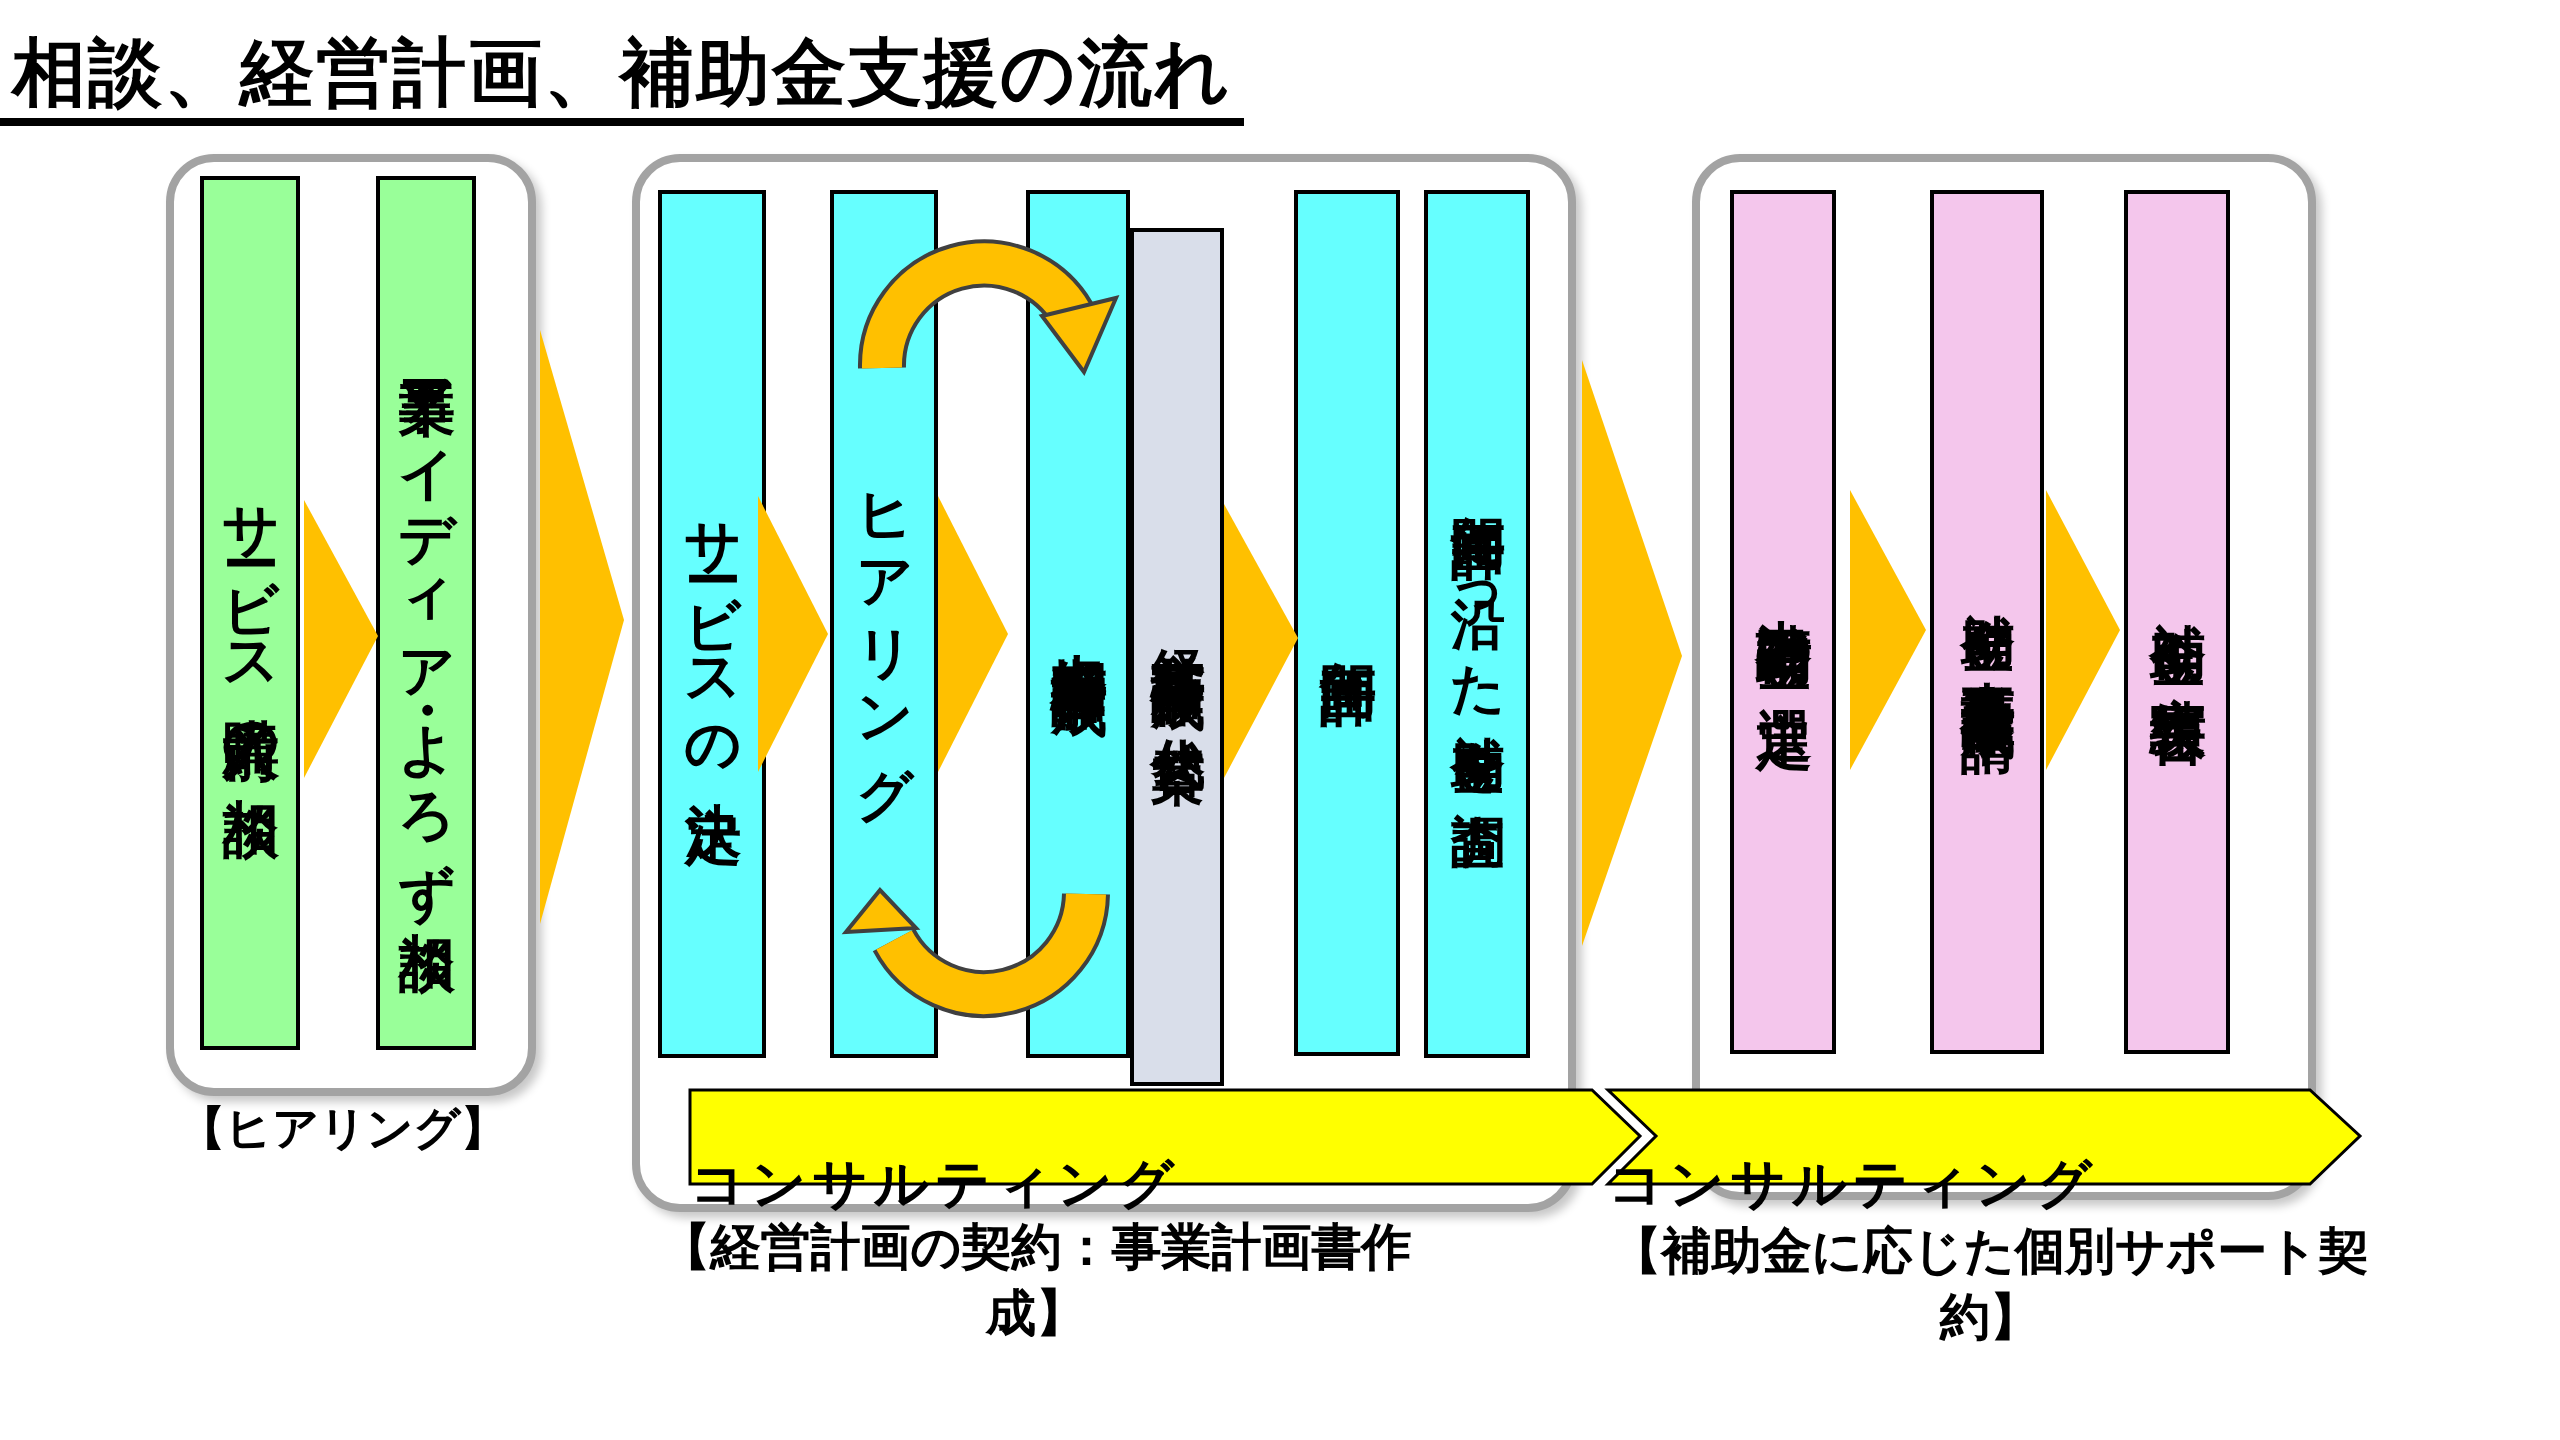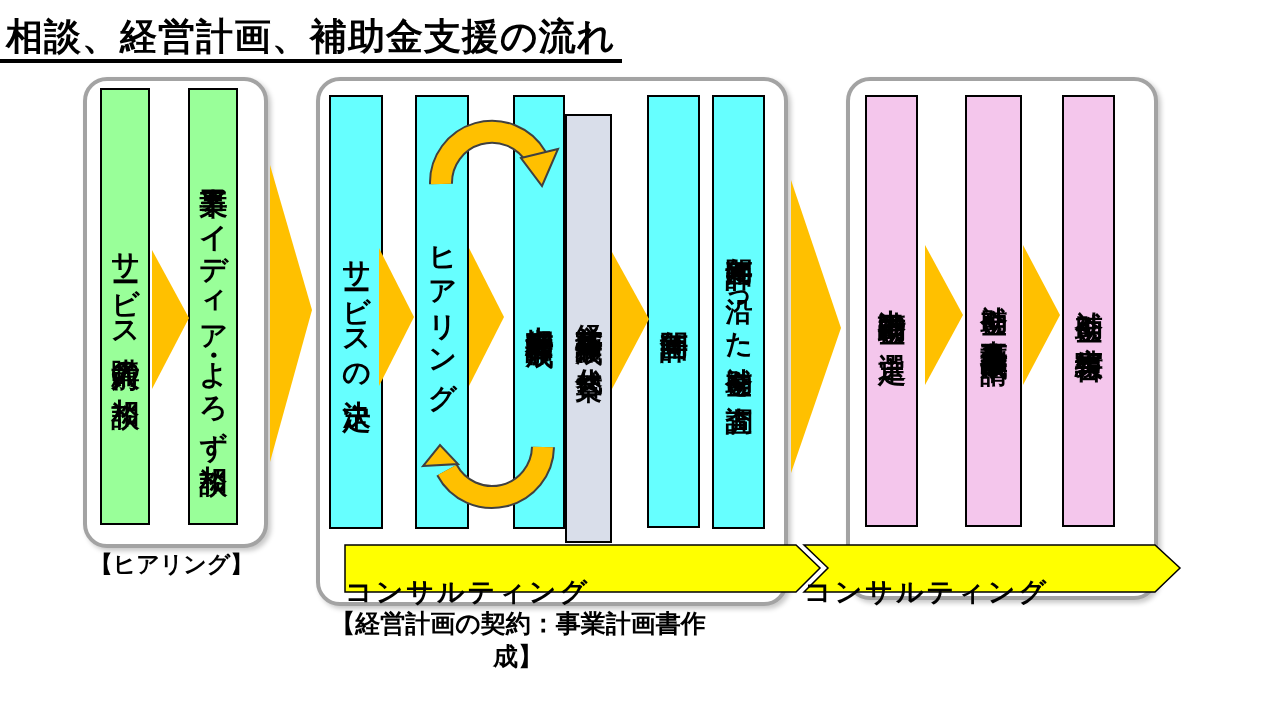--- a/index.html
+++ b/index.html
@@ -138,14 +138,15 @@
 
     <polygon points="345,545 796,545 820,568 796,592 345,592" fill="#FFFF00" stroke="#000" stroke-width="1.5"></polygon>
     <polygon points="804,545 1155,545 1180,568 1155,592 804,592 828,568" fill="#FFFF00" stroke="#000" stroke-width="1.5"></polygon>
   </svg>
 
   <div class="banner-label" id="banner-label-1">コンサルティング</div>
   <div class="banner-label" id="banner-label-2">コンサルティング</div>
 
   <div class="caption" id="cap-1">【ヒアリング】</div>
   <div class="caption" id="cap-2">【経営計画の契約：事業計画書作成】</div>
+  <div class="caption" id="cap-3">【補助金に応じた個別サポート契約】</div>
 
 </div>
 
 </body></html>

